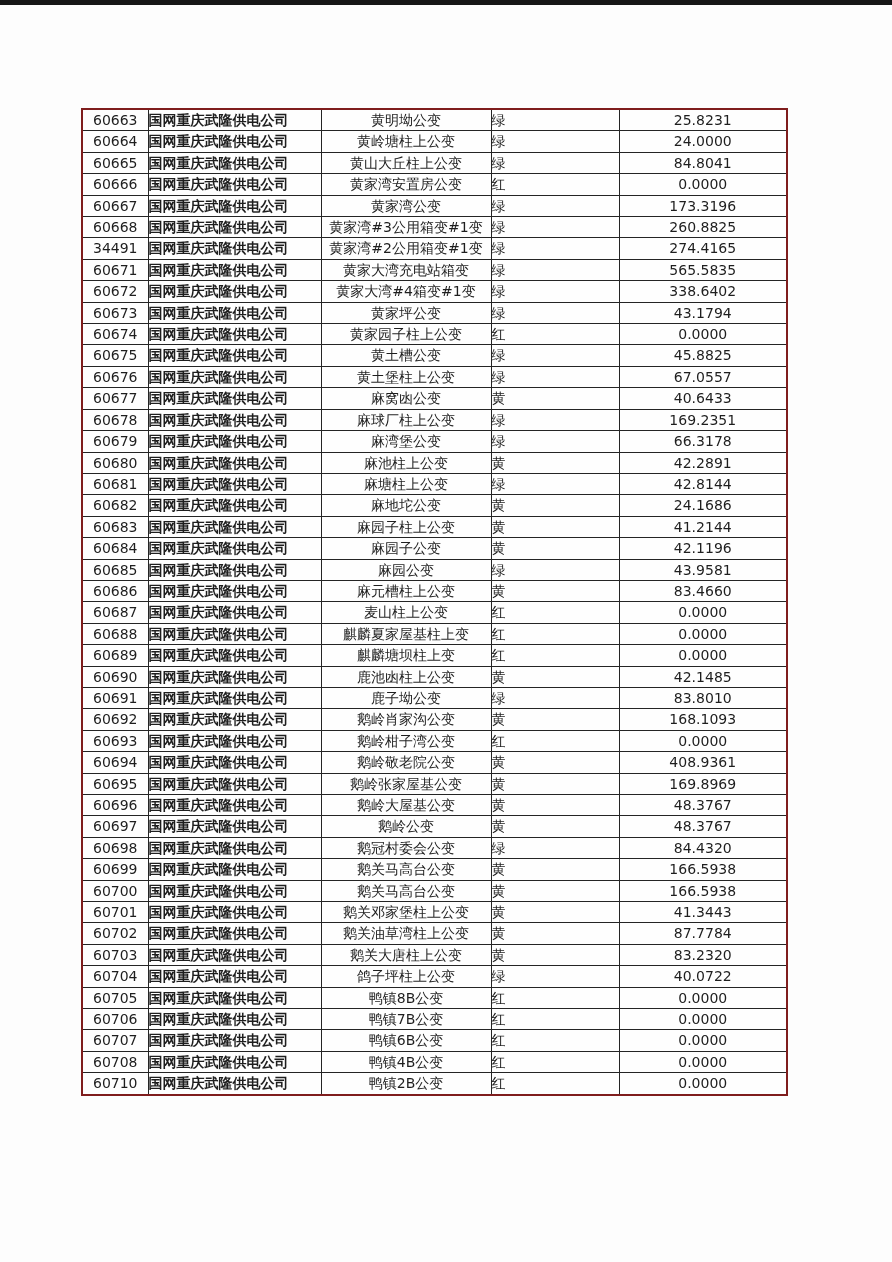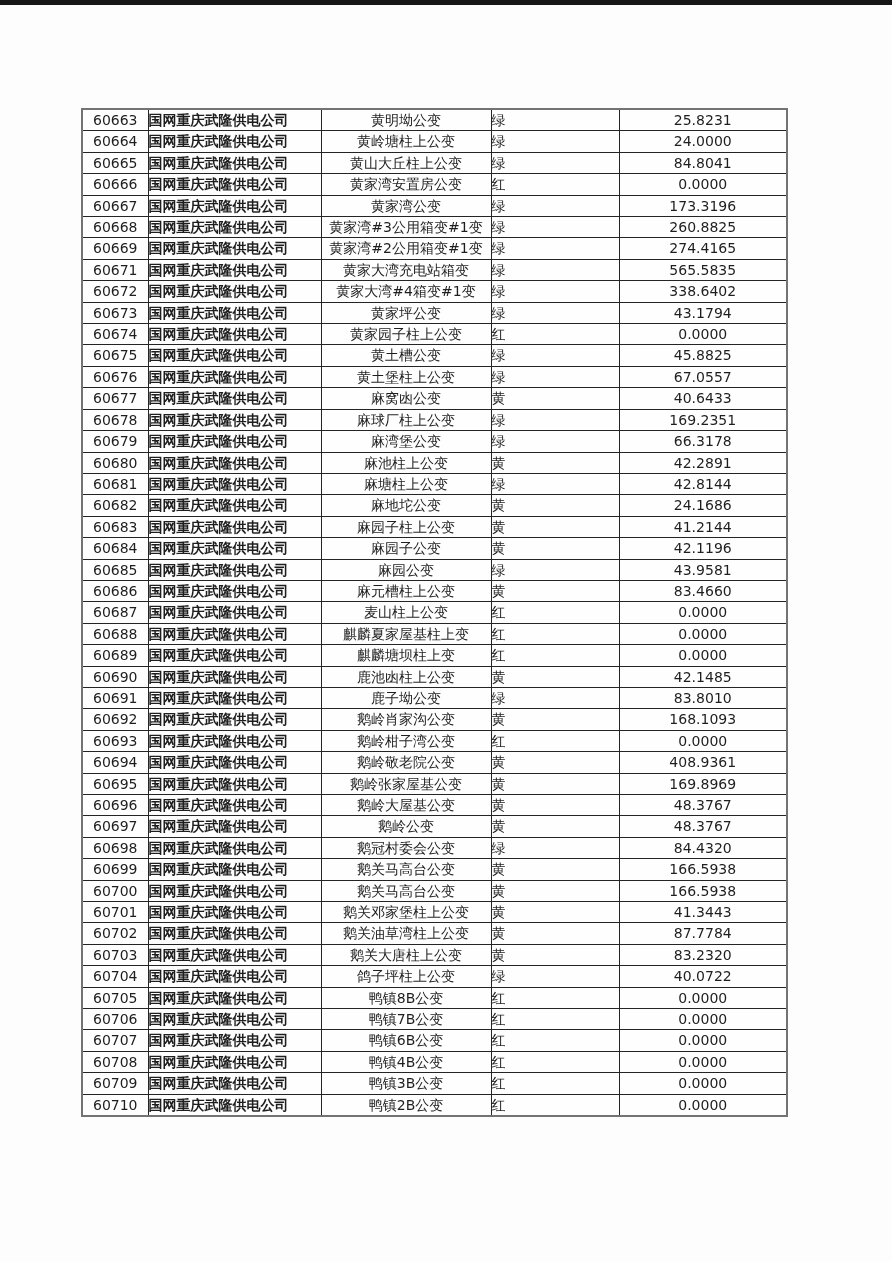--- a/index.html
+++ b/index.html
@@ -23,21 +23,21 @@
     height: 5px;
     background: #161616;
   }
   table.data-table {
     position: absolute;
     left: 81px;
     top: 108px;
     width: 705px;
     border-collapse: collapse;
     table-layout: fixed;
-    border: 2px solid #737373;
+    border: 2px solid #7f1d1d;
     background: #fefefe;
   }
   table.data-table td {
     border: 1px solid #242424;
     height: 20.4px;
     padding: 0;
     font-size: 14px;
     line-height: 20.4px;
     color: #1e1e1e;
     white-space: nowrap;
@@ -106,21 +106,21 @@
 
     <tr>
       <td class="c-id">60668</td>
       <td class="c-company">国网重庆武隆供电公司</td>
       <td class="c-name">黄家湾#3公用箱变#1变</td>
       <td class="c-color">绿</td>
       <td class="c-value">260.8825</td>
     </tr>
 
     <tr>
-      <td class="c-id">60669</td>
+      <td class="c-id">34491</td>
       <td class="c-company">国网重庆武隆供电公司</td>
       <td class="c-name">黄家湾#2公用箱变#1变</td>
       <td class="c-color">绿</td>
       <td class="c-value">274.4165</td>
     </tr>
 
 
     <tr>
       <td class="c-id">60671</td>
       <td class="c-company">国网重庆武隆供电公司</td>
@@ -418,27 +418,20 @@
     </tr>
 
     <tr>
       <td class="c-id">60708</td>
       <td class="c-company">国网重庆武隆供电公司</td>
       <td class="c-name">鸭镇4B公变</td>
       <td class="c-color">红</td>
       <td class="c-value">0.0000</td>
     </tr>
 
-    <tr>
-      <td class="c-id">60709</td>
-      <td class="c-company">国网重庆武隆供电公司</td>
-      <td class="c-name">鸭镇3B公变</td>
-      <td class="c-color">红</td>
-      <td class="c-value">0.0000</td>
-    </tr>
 
     <tr>
       <td class="c-id">60710</td>
       <td class="c-company">国网重庆武隆供电公司</td>
       <td class="c-name">鸭镇2B公变</td>
       <td class="c-color">红</td>
       <td class="c-value">0.0000</td>
     </tr>
   </tbody>
   </table>

